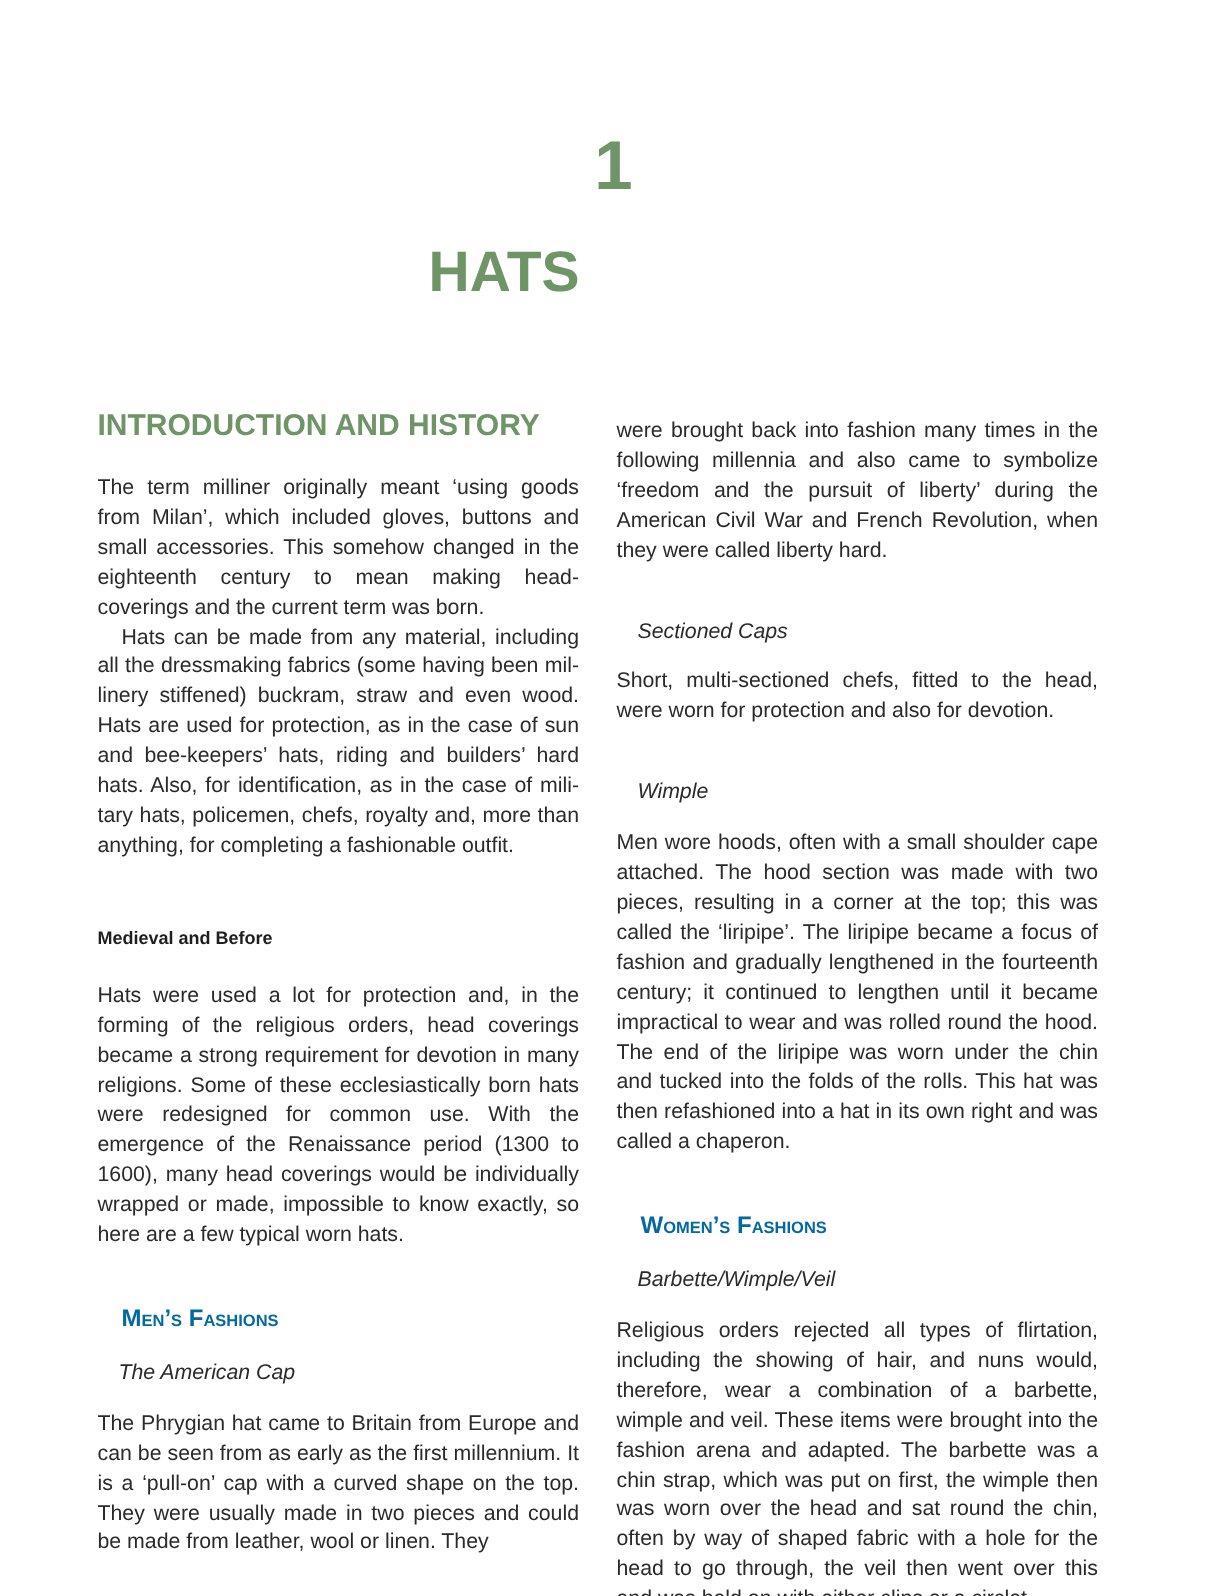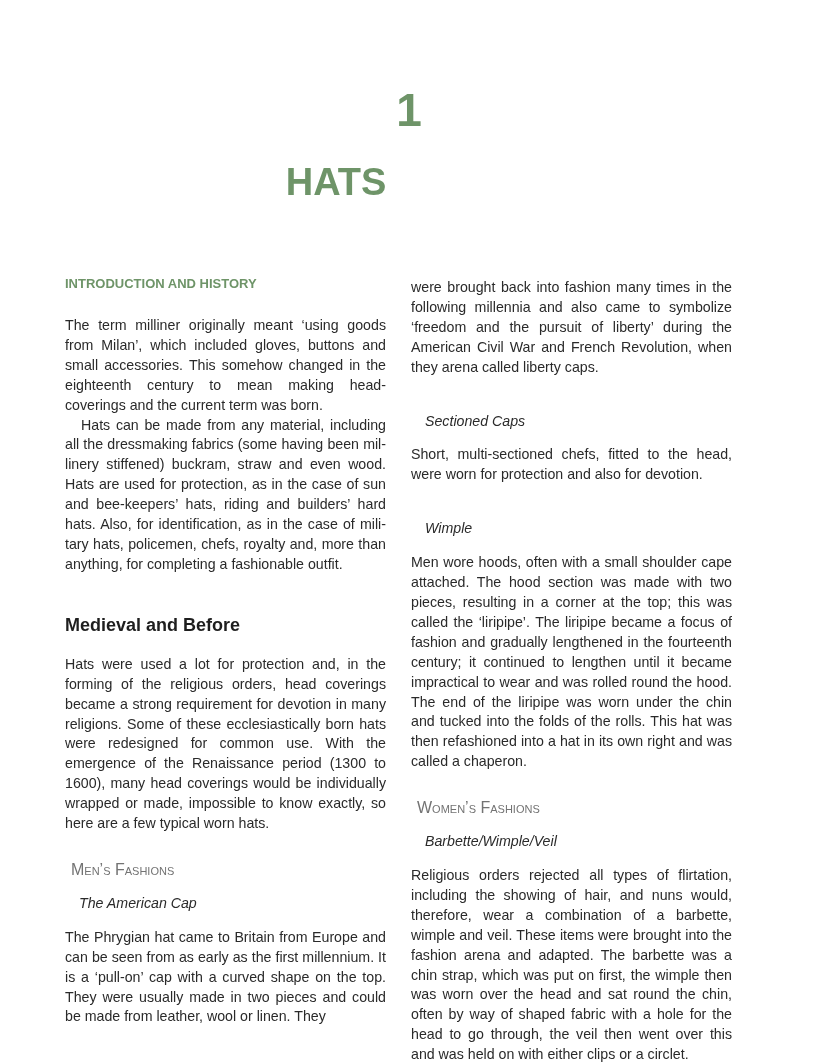--- a/index.html
+++ b/index.html
@@ -42,46 +42,47 @@
       position: absolute;
       top: 270px;
       width: 321px;
       font-size: 14.2px;
       line-height: 19.9px;
     }
     .col-left { left: 65px; }
     .col-right { left: 411px; top: 278px; }
     .section-heading {
       font-weight: bold;
-      font-size: 13px;
+      font-size: 20px;
       line-height: 28px;
       color: #6e9468;
       margin: 0 0 18px 0;
       letter-spacing: 0px;
       white-space: nowrap;
     }
     .sub-heading {
       font-weight: bold;
-      font-size: 18px;
+      font-size: 12px;
       line-height: 24px;
       color: #1e1e1e;
       margin: 26px 0 18px 0;
     }
     p {
       margin: 0;
       text-align: justify;
       hyphens: manual;
     }
     p.indent { text-indent: 16px; }
     .smallcaps {
       font-variant: small-caps;
       font-size: 16px;
       line-height: 20px;
-      color: #737373;
-      margin: 6px;
+      color: #0369a1;
+      margin: 16px;
+      font-weight: bold;
     }
     .italic-label {
       font-style: italic;
       margin: 14px;
     }
     .gap { height: 20px; }
   </style>
 </head>
 <body>
 
@@ -96,21 +97,21 @@
   <h3 class="sub-heading" style="margin-top:38px;">Medieval and Before</h3>
   <p>Hats were used a lot for protection and, in the forming of the religious orders, head coverings became a strong requirement for devotion in many religions. Some of these ecclesiastically born hats were redesigned for common use. With the emergence of the Renaissance period (1300 to 1600), many head coverings would be individually wrapped or made, impossible to know exactly, so here are a few typical worn hats.</p>
 
   <div class="gap"></div>
   <div class="smallcaps">Men’s Fashions</div>
   <div class="italic-label">The American Cap</div>
   <p>The Phrygian hat came to Britain from Europe and can be seen from as early as the first millennium. It is a ‘pull-on’ cap with a curved shape on the top. They were usually made in two pieces and could be made from leather, wool or linen. They</p>
 </div>
 
 <div class="col col-right">
-  <p>were brought back into fashion many times in the following millennia and also came to symbolize ‘freedom and the pursuit of liberty’ during the American Civil War and French Revolution, when they arena called liberty caps.</p>
+  <p>were brought back into fashion many times in the following millennia and also came to symbolize ‘freedom and the pursuit of liberty’ during the American Civil War and French Revolution, when they were called liberty hard.</p>
 
   <div class="gap"></div>
   <div class="italic-label">Sectioned Caps</div>
   <p>Short, multi-sectioned chefs, fitted to the head, were worn for protection and also for devotion.</p>
 
   <div class="gap"></div>
   <div class="italic-label">Wimple</div>
   <p>Men wore hoods, often with a small shoulder cape attached. The hood section was made with two pieces, resulting in a corner at the top; this was called the ‘liripipe’. The liripipe became a focus of fashion and gradually lengthened in the fourteenth century; it continued to lengthen until it became impractical to wear and was rolled round the hood. The end of the liripipe was worn under the chin and tucked into the folds of the rolls. This hat was then refashioned into a hat in its own right and was called a chaperon.</p>
 
   <div class="gap"></div>

